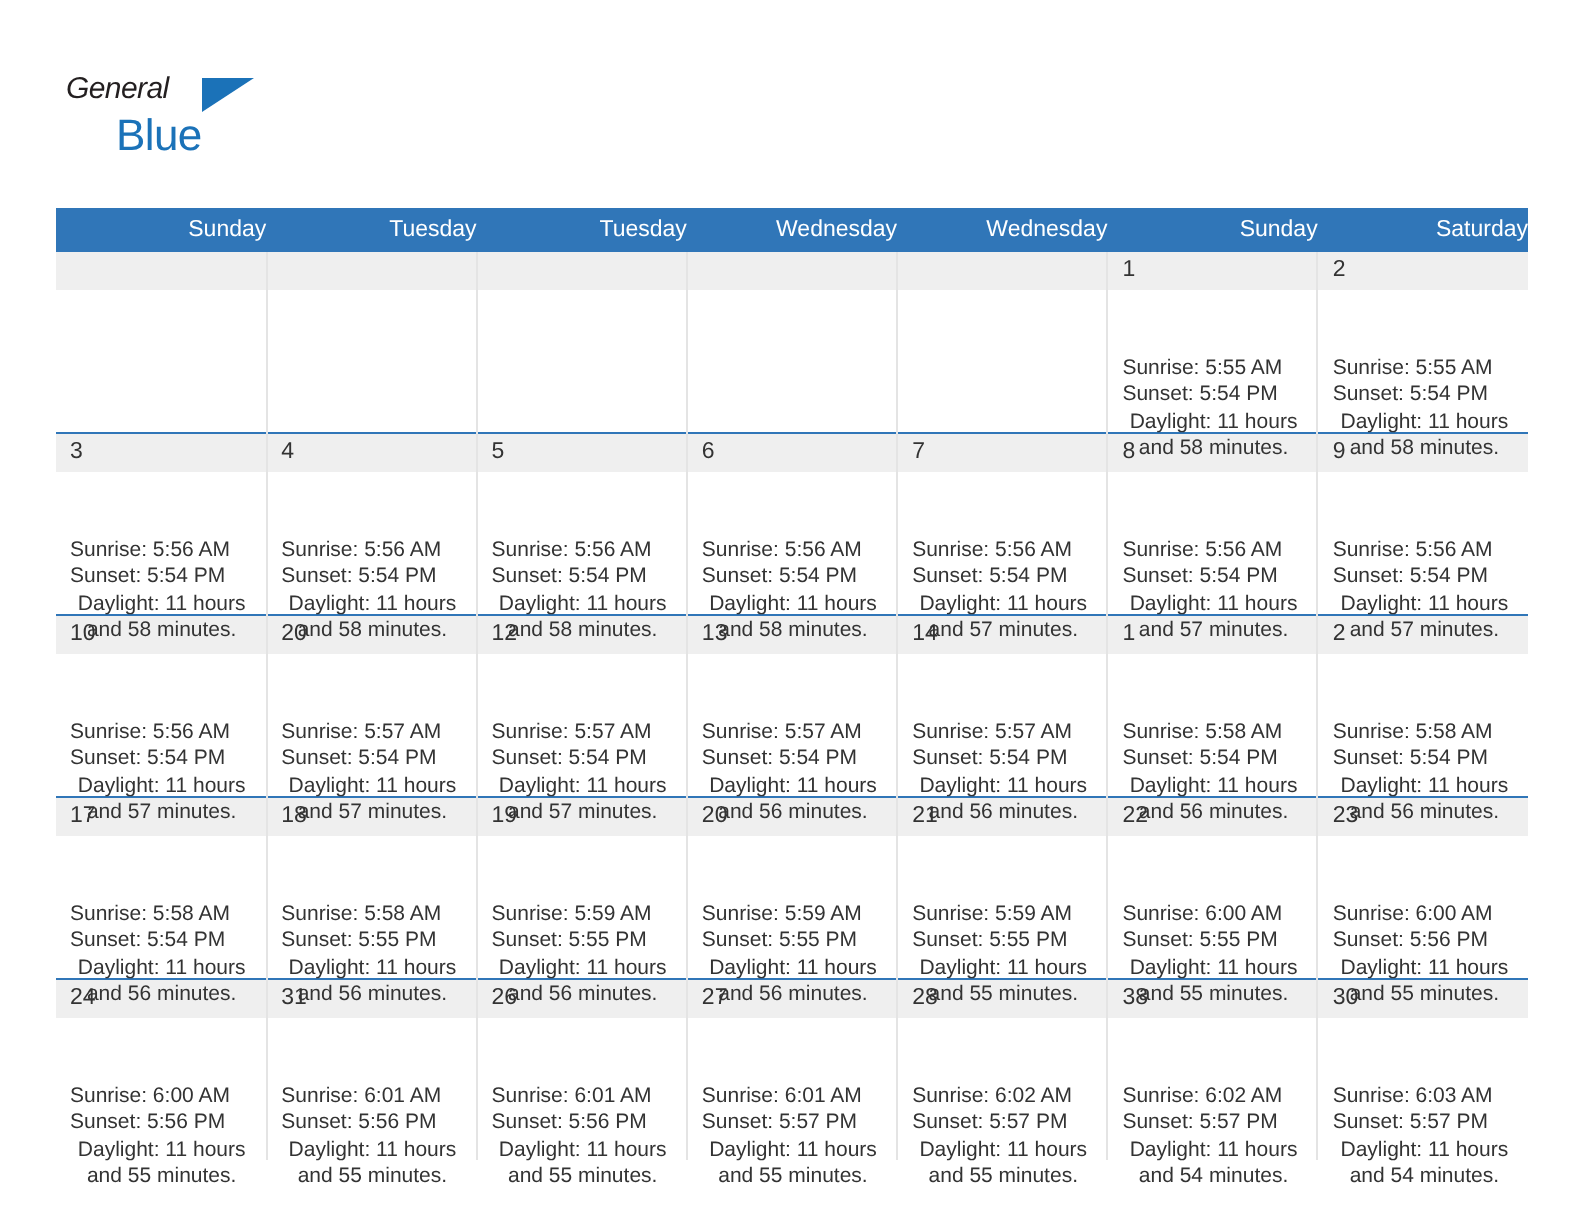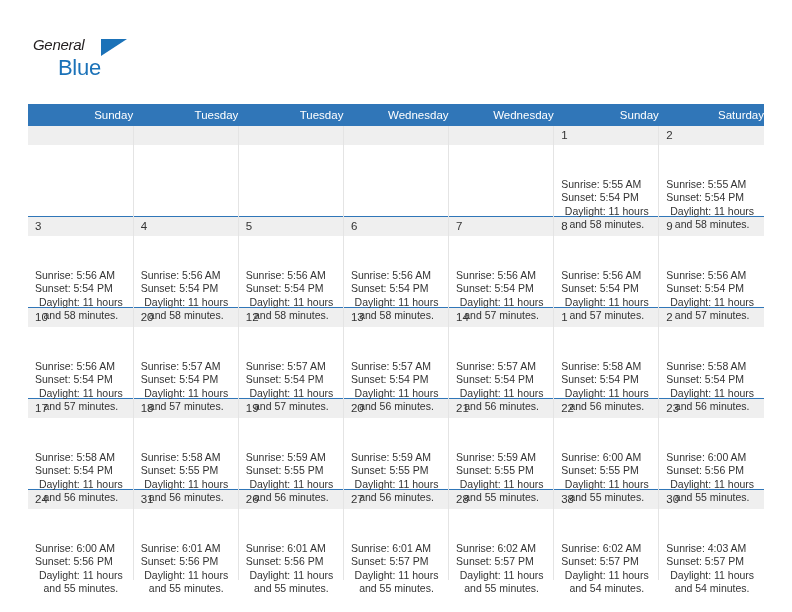--- a/index.html
+++ b/index.html
@@ -509,21 +509,21 @@
                 <div>Sunrise: 6:02 AM</div>
                 <div>Sunset: 5:57 PM</div>
                 <div class="daylight">Daylight: 11 hours and 54 minutes.</div>
               </div>
             </div>
           </td>
         <td>
             <div class="cell-inner">
               <span class="daynum">30</span>
               <div class="details">
-                <div>Sunrise: 4:03 AM</div>
+                <div>Sunrise: 6:03 AM</div>
                 <div>Sunset: 5:57 PM</div>
                 <div class="daylight">Daylight: 11 hours and 54 minutes.</div>
               </div>
             </div>
           </td>
       </tr>
 
     </tbody>
   </table>
 

